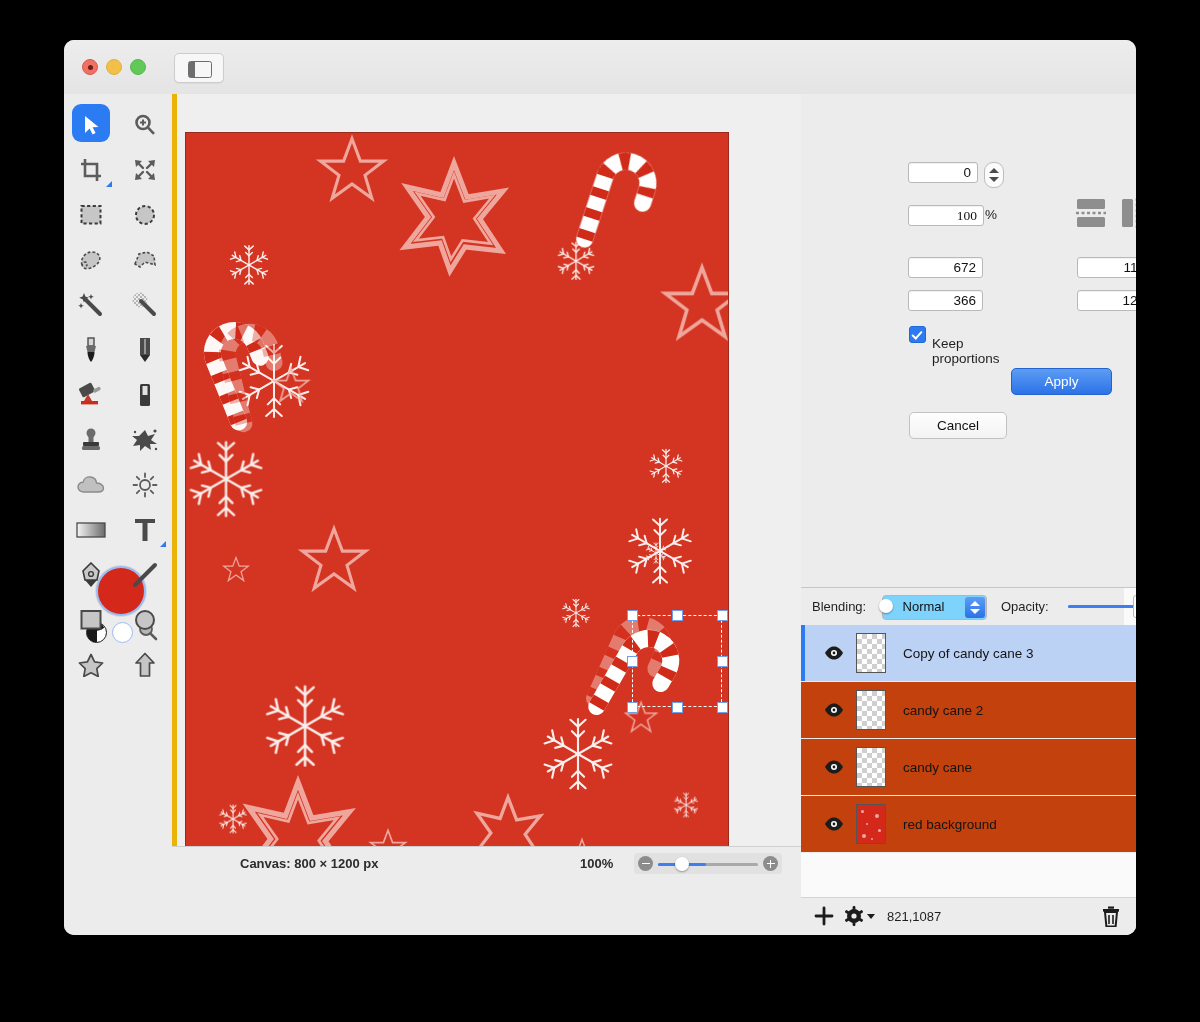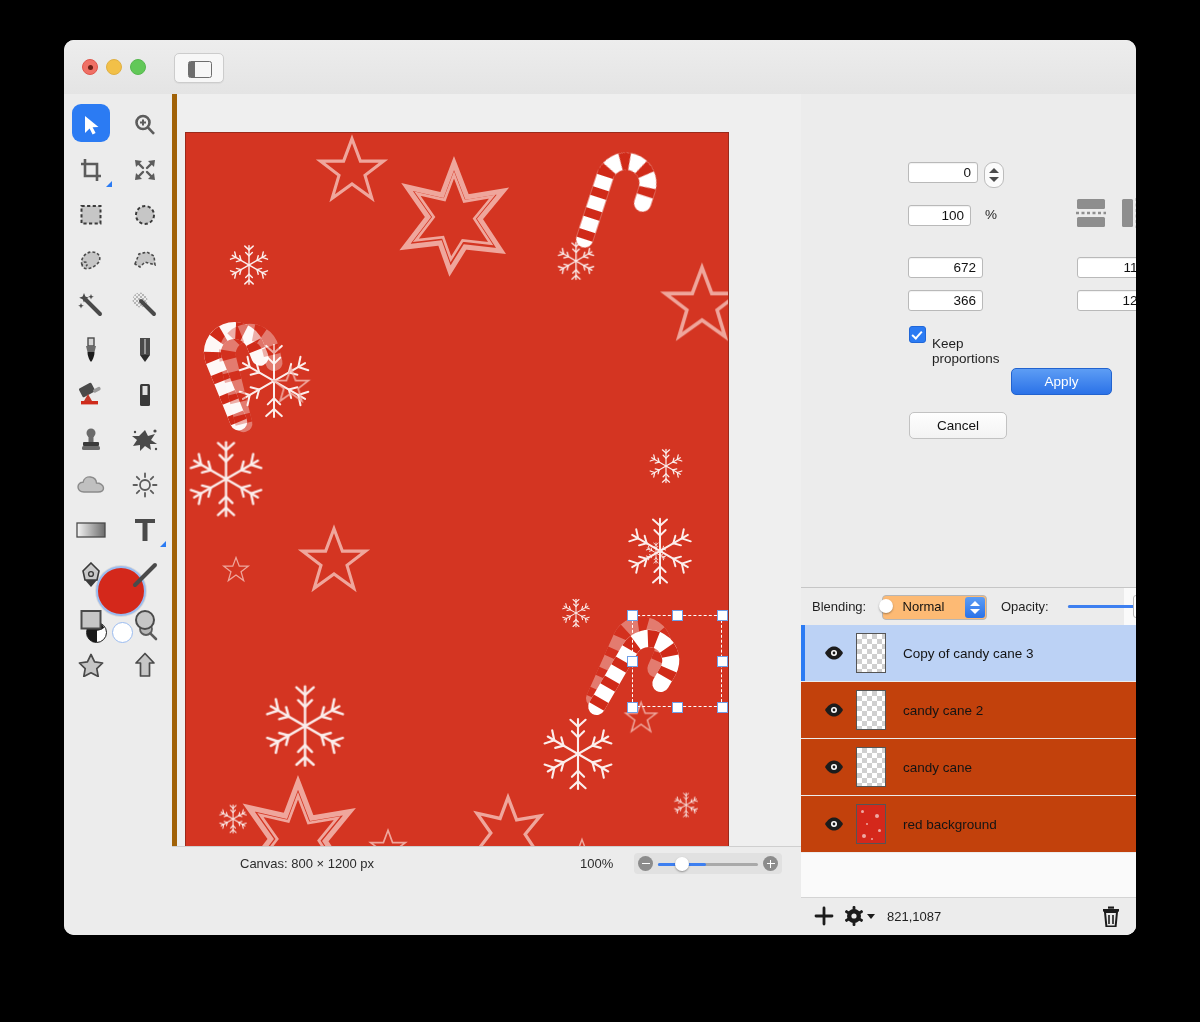--- a/index.html
+++ b/index.html
@@ -91,22 +91,23 @@
   .hammer .claw { position:absolute; left:0; top:2px; width:5px; height:5px; background:#5b5b5b; border-radius:2px 0 0 2px;}
   .hammer .handle{ position:absolute; left:6px; top:5px; width:3.5px; height:14px; background:#5b5b5b;}
   .hammer .pen-shaft { position:absolute; left:20px; top:2px; width:3.5px; height:9px; background:#5b5b5b;}
   .hammer .pen-tip { position:absolute; left:18.5px; top:10px; width:0; height:0;
        border-left:3.2px solid transparent; border-right:3.2px solid transparent; border-top:7px solid #5b5b5b;}
 
   
   #canvas-area {
     position: absolute; left: 108px; top: 54px;
     width: 629px; height: 787px;
-    background: #a16207;
+    background: #eab308;
     border-right: 1px solid #c9c9c9;
+    font-weight: bold;
   }
   #canvas-scroll {
     position: absolute; left: 5px; top: 0; right: 0; bottom: 34px;
     overflow: hidden; background:#efefef;
   }
   #canvas {
     position: absolute; left: 8px; top: 38px;
     width: 542px; height: 808px;
     background: #d43522;
     border: 1px solid #9a2a1b;
@@ -244,21 +245,21 @@
     position:absolute; left:737px; top:547px; right:0; bottom:0;
     background:#fafafa; border-top:1px solid #c6c6c6;
   }
   #layer-options {
     position:absolute; left:0; top:0; right:12px; height:37px;
     background:#ececec; border-bottom:6px solid #14532d;
   }
   #blending-label { position:absolute; left:11px; top:11px; font-size:13px; color:#1f1f1f;}
   #blending-select {
     position:absolute; left:81px; top:7px; width:103px; height:23px;
-    background:#fdba74; border:1px solid #b6b6b6; border-radius:4px;
+    background:#7dd3fc; border:1px solid #b6b6b6; border-radius:4px;
   }
   #blending-value { position:absolute; left:0; right:22px; top:3px; text-align:center; font-size:13px; color:#111;}
   #blending-arrows {
     position:absolute; right:1px; top:1px; width:20px; height:21px;
     background:linear-gradient(#5d9df4,#2b72e8); border-radius:3px;
   }
   #blending-arrows .ar{position:absolute; left:5px; width:0;height:0;border-left:5px solid transparent;border-right:5px solid transparent;}
   #blending-arrows .up{top:4px;border-bottom:5px solid #fff;}
   #blending-arrows .dn{bottom:4px;border-top:5px solid #fff;}
   #opacity-label{position:absolute; left:200px; top:11px; font-size:13px; color:#1f1f1f;}
@@ -702,21 +703,21 @@
   </div>
 
   <div id="inspector">
 
     <input class="numfield" style="left: 107px; top: 68px; width: 70px;" readonly="" value="0">
     <div id="stepper" style="left:183px; top:68px;">
       <div class="ar up"></div>
         <div class="ar dn"></div>
     </div>
 
-    <input class="numfield" style="left: 107px; top: 111px; width: 63px;" readonly="" value="100">
+    <input class="numfield" style="left: 107px; top: 111px; width: 76px; font-family: Liberation Serif, serif;" readonly="" value="100">
     <div class="field-row" style="left:184px; top:113px;">%</div>
 
     <div class="flipbtn" id="flip-v" style="left:271px; top:102px;">
       <svg width="38" height="34" viewBox="0 0 38 34">
         <rect x="5" y="3" width="28" height="10" rx="1.5" fill="#8e8e8e"></rect>
         <rect x="5" y="21" width="28" height="10" rx="1.5" fill="#8e8e8e"></rect>
         <line x1="4" y1="17" x2="34" y2="17" stroke="#8e8e8e" stroke-width="2.6" stroke-dasharray="3 2.5"></line>
       </svg>
     </div>
     <div class="flipbtn" id="flip-h" style="left:317px; top:102px;">

